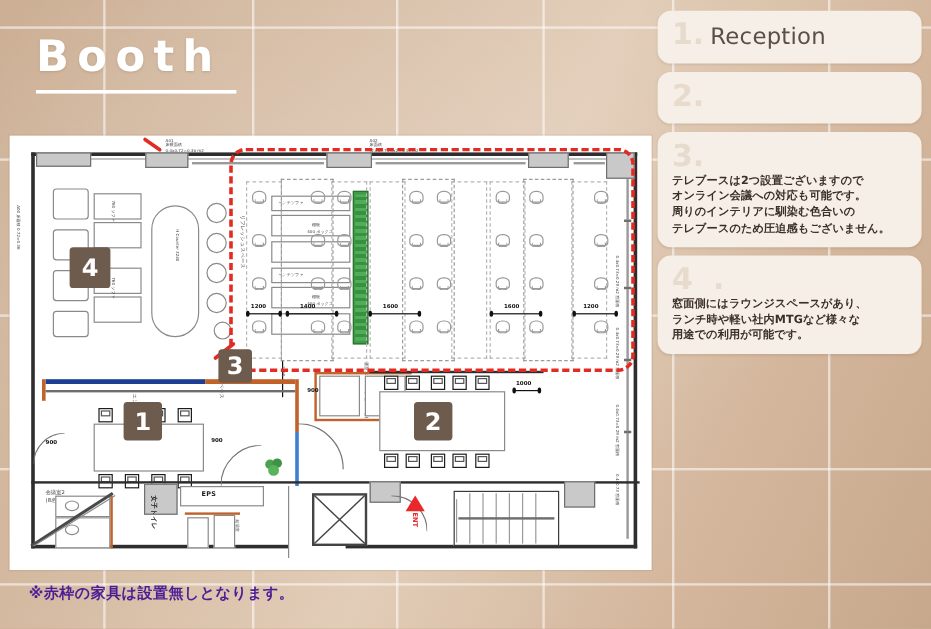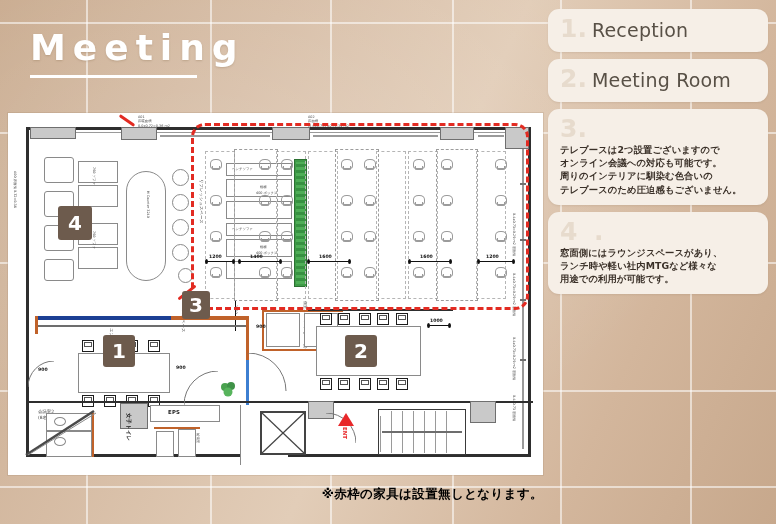--- a/index.html
+++ b/index.html
@@ -91,22 +91,22 @@
   }
   
   #ent{ position:absolute; z-index:6; }
   #ent .tri{ width:0;height:0;border-left:8px solid transparent;border-right:8px solid transparent;
     border-bottom:13px solid #e8282a; }
   #ent .t{ font-size:5.5px; color:#e8282a; font-weight:bold; transform-origin:0 0;
     transform:rotate(90deg); position:absolute; left:10px; top:14px; }
 
   
   #caption{
-    position:absolute; left:0; right:233px; top:486px; text-align:right; z-index:6;
-    color:#000000; font-size:12.5px; font-weight:bold; letter-spacing:.4px;margin-left:24px;
+    position:absolute; left:0; right:233px; top:486px; text-align:left; z-index:6;
+    color:#4c1d95; font-size:12.5px; font-weight:bold; letter-spacing:.4px;margin-left:24px;
   }
 
   
   #cards{ position:absolute; right:8px; top:9px; width:220px; z-index:6; }
   .card{
     background:#f6efe7; border-radius:11px; padding:7px 11px 9px 12px;
     margin-bottom:7px; box-shadow:0 1px 2px rgba(110,80,55,.12);
   }
   .card-head{ display:flex; align-items:baseline; gap:5px; margin-bottom:2px; }
   .card-num{ color:#e7dbcd; font-size:25px; font-weight:bold; line-height:1; }
@@ -126,21 +126,21 @@
   <div class="vgrid" style="left:560px;"></div>
   <div class="vgrid" style="left:690px;"></div>
   <div class="hgrid" style="top:22px;"></div>
   <div class="hgrid" style="top:132px;"></div>
   <div class="hgrid" style="top:262px;"></div>
   <div class="hgrid" style="top:390px;"></div>
   <div class="hgrid" style="top:486px;"></div>
 </div>
 
 <div id="title-block">
-  <div id="title-text">Meeting</div>
+  <div id="title-text">Booth</div>
   <div id="title-rule"></div>
 </div>
 
 <div id="plan-wrap">
   <div id="plan">
 
     <div class="ln wall" style="left:18px; top:14px; width:505px; height:2.5px;"></div>
     <div class="ln wall" style="left:18px; top:14px; width:2.5px; height:330px;"></div>
     <div class="ln wall" style="left:18px; top:341px; width:505px; height:2.5px;"></div>
     <div class="ln wall" style="left:520px; top:14px; width:2.5px; height:330px;"></div>
@@ -427,21 +427,20 @@
   <div class="card" id="card-1">
     <div class="card-head">
       <span class="card-num">1.</span>
       <span class="card-title">Reception</span>
     </div>
   </div>
 
   <div class="card" id="card-2">
     <div class="card-head">
       <span class="card-num">2.</span>
-      <span class="card-title">Meeting Room</span>
     </div>
   </div>
 
   <div class="card" id="card-3">
     <div class="card-head">
       <span class="card-num">3.</span>
     </div>
     <div class="card-body">テレブースは2つ設置ございますので<br>オンライン会議への対応も可能です。<br>周りのインテリアに馴染む色合いの<br>テレブースのため圧迫感もございません。</div>
   </div>
 

